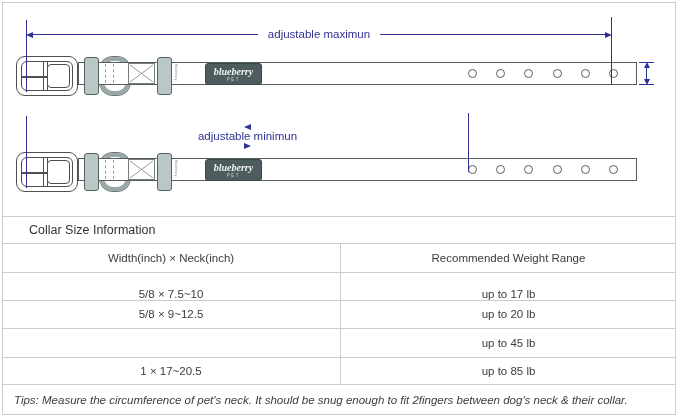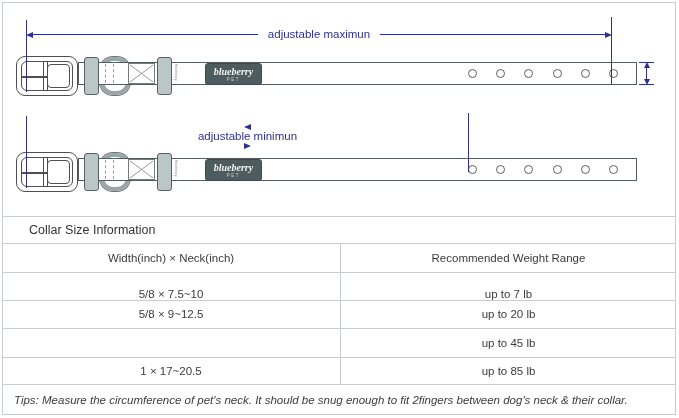--- a/index.html
+++ b/index.html
@@ -168,21 +168,21 @@
   <div class="hline tl1"></div>
   <div class="t-title">Collar Size Information</div>
   <div class="hline tl2"></div>
   <div class="col-divider"></div>
 
   <div class="cell cR r0">Recommended Weight Range</div>
   <div class="cell cL r0">Width(inch) × Neck(inch)</div>
   <div class="hline tl3"></div>
 
   <div class="cell cL r1">5/8 × 7.5~10</div>
-  <div class="cell cR r1">up to 7 lb</div>
+  <div class="cell cR r1">up to 17 lb</div>
   <div class="hline tl4"></div>
 
   <div class="cell cL r2">5/8 × 9~12.5</div>
   <div class="cell cR r2">up to 20 lb</div>
   <div class="hline tl5"></div>
 
   <div class="cell cR r3">up to 45 lb</div>
   <div class="hline tl6"></div>
 
   <div class="cell cL r4">1 × 17~20.5</div>

